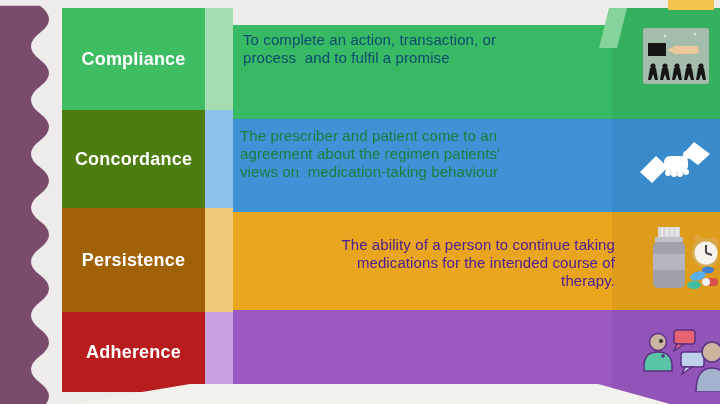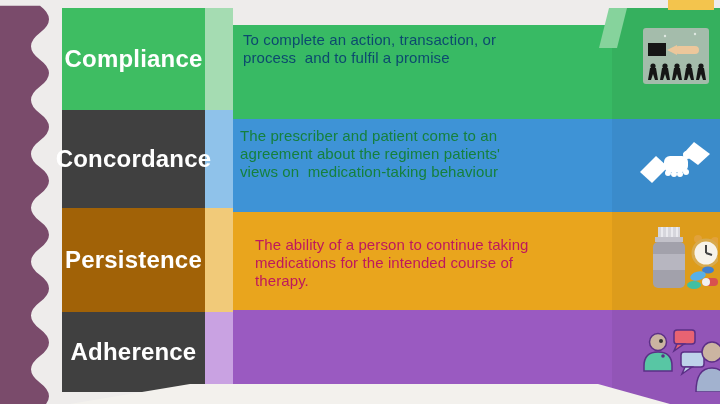--- a/index.html
+++ b/index.html
@@ -23,35 +23,35 @@
   
   .fold{position:absolute;left:205px;width:28px;z-index:3;}
   .fold-green{top:8px;height:102px;background:#a5dcb2;}
   .fold-blue{top:110px;height:98px;background:#8fc2ea;}
   .fold-orange{top:208px;height:104px;background:#f1ca79;}
   .fold-purple{top:312px;height:80px;background:#c9a2e2;}
   
   .lab{
     position:absolute;left:62px;width:143px;z-index:3;
     display:flex;align-items:center;justify-content:center;
-    color:#ffffff;font-size:24px;font-weight:600;letter-spacing:.2px;
+    color:#ffffff;font-size:18px;font-weight:600;letter-spacing:.2px;
   }
   .lab-green{top:8px;height:102px;background:#3ebd62;}
-  .lab-blue{top:110px;height:98px;background:#404040;}
+  .lab-blue{top:110px;height:98px;background:#4d7c0f;}
   .lab-orange{top:208px;height:104px;background:#a16207;}
-  .lab-purple{top:312px;height:80px;background:#404040;align-items:center;}
+  .lab-purple{top:312px;height:80px;background:#b91c1c;align-items:center;}
   
   .txt{
     position:absolute;z-index:5;font-size:15px;line-height:18px;
     white-space:pre-wrap;font-weight:500;letter-spacing:.1px;
   }
   .t1a{left:243px;top:31px;width:360px;color:#0c4a6e;}
   .t1b{left:243px;top:88px;width:360px;color:#eefcf2;}
   .t2{left:240px;top:127px;width:370px;color:#15803d;}
-  .t3{left:255px;top:236px;width:360px;color:#be185d;}
+  .t3{left:255px;top:236px;width:360px;color:#4c1d95;text-align:right;}
   .t4{left:240px;top:311px;width:375px;color:#ecdbf8;}
   
   .floor{
     left:70px;top:384px;width:600px;height:20px;background:#f3f1ed;z-index:6;
     clip-path:polygon(20% 0,88% 0,100% 100%,0 100%);
   }
   .icon{position:absolute;z-index:5;}
   .i1{left:643px;top:28px;}
   .i2{left:640px;top:142px;}
   .i3{left:646px;top:226px;}

